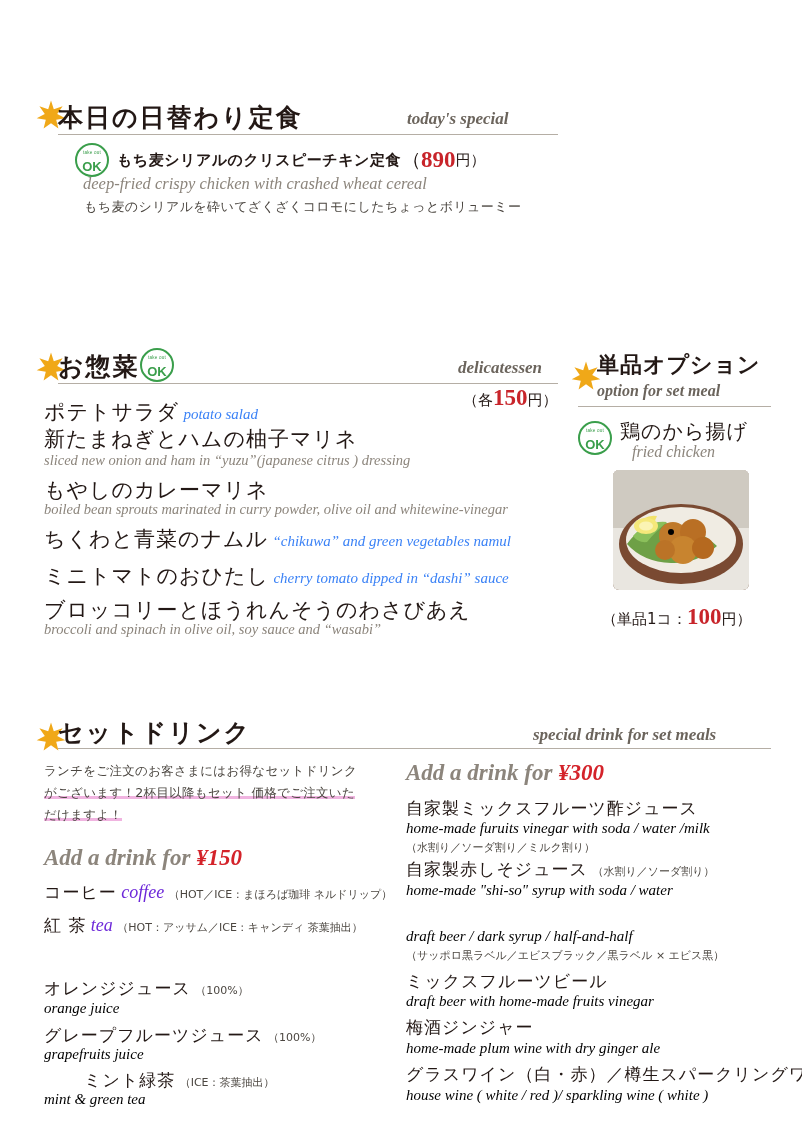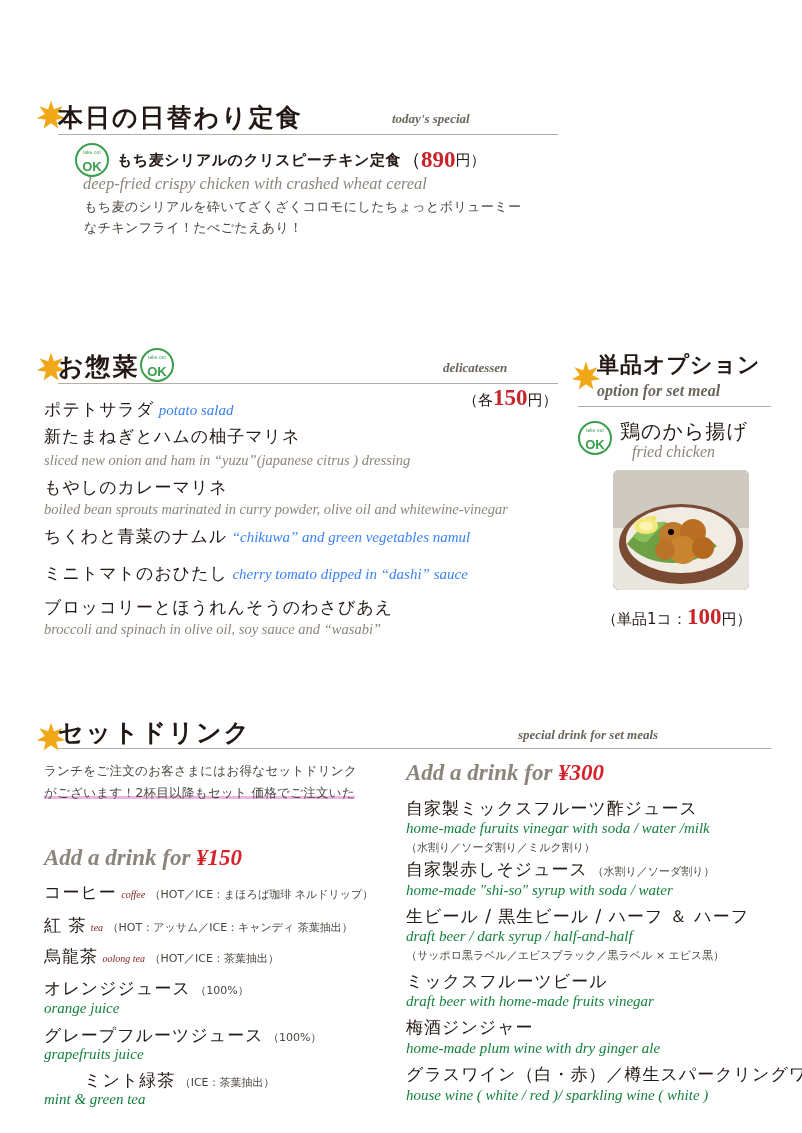--- a/index.html
+++ b/index.html
@@ -44,23 +44,24 @@
     font-weight: bold;
     font-size: 25px;
     letter-spacing: 2px;
     color: #231815;
     white-space: nowrap;
   }
   .section-sub {
     font-family: "Liberation Serif", serif;
     font-style: italic;
     font-weight: bold;
-    font-size: 13px;
+    font-size: 17px;
     color: #6b645c;
     white-space: nowrap;
+    margin-left: 15px;
   }
   .rule {
     position: absolute;
     border-bottom: 1px solid #b5aea5;
   }
 
   
   .ok-badge {
     display: inline-block;
     width: 34px;
@@ -150,21 +151,21 @@
   }
 
   
   .deli-item {
     position: absolute;
     left: 44px;
     white-space: nowrap;
   }
   .deli-jp {
     font-family: "DejaVu Sans", sans-serif;
-    font-size: 17px;
+    font-size: 21px;
     letter-spacing: 1px;
     color: #231815;
   }
   .deli-en {
     font-family: "Liberation Serif", serif;
     font-style: italic;
     font-size: 15px;
     color: #3b82f6;
   }
   .deli-en-b {
@@ -272,34 +273,34 @@
   .drink-row { position: absolute; white-space: nowrap; }
   .drink-jp {
     font-family: "DejaVu Sans", sans-serif;
     font-size: 17px;
     letter-spacing: 1px;
     color: #231815;
   }
   .drink-en-inline {
     font-family: "Liberation Serif", serif;
     font-style: italic;
-    font-size: 10px;
-    color: #7f1d1d;
+    font-size: 18px;
+    color: #6d28d9;
   }
   .drink-note {
     font-family: "DejaVu Sans", sans-serif;
     font-size: 11px;
     color: #4b4640;
   }
   .drink-en {
     position: absolute;
     font-family: "Liberation Serif", serif;
     font-style: italic;
     font-size: 15px;
-    color: #15803d;
+    color: #000000;
     white-space: nowrap;
   }
   .drink-sub {
     position: absolute;
     font-family: "DejaVu Sans", sans-serif;
     font-size: 11px;
     color: #4b4640;
     white-space: nowrap;
   }
 </style>
@@ -327,21 +328,20 @@
       <span class="ok">OK</span>
     </span>
     <span id="special-dish-name">もち麦シリアルのクリスピーチキン定食</span>
     <span class="price-paren">（</span>
       <span class="price-num">890</span>
       <span class="price-yen">円）</span>
   </div>
   <div id="special-dish-en">deep-fried crispy chicken with crashed wheat cereal</div>
   <div id="special-dish-desc">
     <div>もち麦のシリアルを砕いてざくざくコロモにしたちょっとボリューミー</div>
-    <div>なチキンフライ！たべごたえあり！</div>
   </div>
 
   <div class="star" style="left:36px; top:352px;">
     <svg width="30" height="30" viewBox="0 0 30 30" aria-hidden="true">
       <path d="M15 0.5 L17.8 9.2 L26.6 6.2 L21.2 13.9 L29.3 18.3 L20.2 19.7 L22.4 28.6 L15 23.2 L7.6 28.6 L9.8 19.7 L0.7 18.3 L8.8 13.9 L3.4 6.2 L12.2 9.2 Z" fill="#f0a818"></path>
     </svg>
   </div>
   <div class="section-head" style="left:58px; top:350px;">
     <span class="section-title">お惣菜</span>
   </div>
@@ -441,41 +441,37 @@
     <span class="section-title">セットドリンク</span>
   </div>
   <div style="position:absolute; left:518px; top:725px;">
     <span class="section-sub">special drink for set meals</span>
   </div>
   <div class="rule" style="left:58px; top:748px; width:713px;"></div>
 
   <div id="drink-intro">
     <div>ランチをご注文のお客さまにはお得なセットドリンク</div>
     <div><span class="hl">がございます！2杯目以降もセット 価格でご注文いた</span></div>
+    <div><span class="hl">だけますよ！</span></div>
   </div>
 
   <div class="add-drink-head" style="left:44px; top:845px;">
     <span>Add a drink for </span><span class="amt">¥150</span>
   </div>
 
   <div class="drink-row" style="left:44px; top:881px;">
     <span class="drink-jp">コーヒー</span>
     <span class="drink-en-inline">coffee</span>
     <span class="drink-note">（HOT／ICE：まほろば珈琲 ネルドリップ）</span>
   </div>
   <div class="drink-row" style="left:44px; top:914px;">
     <span class="drink-jp">紅 茶</span>
     <span class="drink-en-inline">tea</span>
     <span class="drink-note">（HOT：アッサム／ICE：キャンディ 茶葉抽出）</span>
   </div>
-  <div class="drink-row" style="left:44px; top:945px;">
-    <span class="drink-jp">烏龍茶</span>
-    <span class="drink-en-inline">oolong tea</span>
-    <span class="drink-note">（HOT／ICE：茶葉抽出）</span>
-  </div>
   <div class="drink-row" style="left:44px; top:977px;">
     <span class="drink-jp">オレンジジュース</span>
     <span class="drink-note">（100%）</span>
   </div>
   <div class="drink-en" style="left:44px; top:1000px;">orange juice</div>
   <div class="drink-row" style="left:44px; top:1024px;">
     <span class="drink-jp">グレープフルーツジュース</span>
     <span class="drink-note">（100%）</span>
   </div>
   <div class="drink-en" style="left:44px; top:1046px;">grapefruits juice</div>
@@ -494,23 +490,20 @@
   </div>
   <div class="drink-en" style="left:406px; top:820px;">home-made furuits vinegar with soda / water /milk</div>
   <div class="drink-sub" style="left:406px; top:840px;">（水割り／ソーダ割り／ミルク割り）</div>
 
   <div class="drink-row" style="left:406px; top:858px;">
     <span class="drink-jp">自家製赤しそジュース</span>
     <span class="drink-note">（水割り／ソーダ割り）</span>
   </div>
   <div class="drink-en" style="left:406px; top:882px;">home-made "shi-so" syrup with soda / water</div>
 
-  <div class="drink-row" style="left:406px; top:905px;">
-    <span class="drink-jp">生ビール / 黒生ビール / ハーフ ＆ ハーフ</span>
-  </div>
   <div class="drink-en" style="left:406px; top:928px;">draft beer / dark syrup / half-and-half</div>
   <div class="drink-sub" style="left:406px; top:948px;">（サッポロ黒ラベル／エビスブラック／黒ラベル × エビス黒）</div>
 
   <div class="drink-row" style="left:406px; top:970px;">
     <span class="drink-jp">ミックスフルーツビール</span>
   </div>
   <div class="drink-en" style="left:406px; top:993px;">draft beer  with home-made fruits vinegar</div>
 
   <div class="drink-row" style="left:406px; top:1016px;">
     <span class="drink-jp">梅酒ジンジャー</span>

